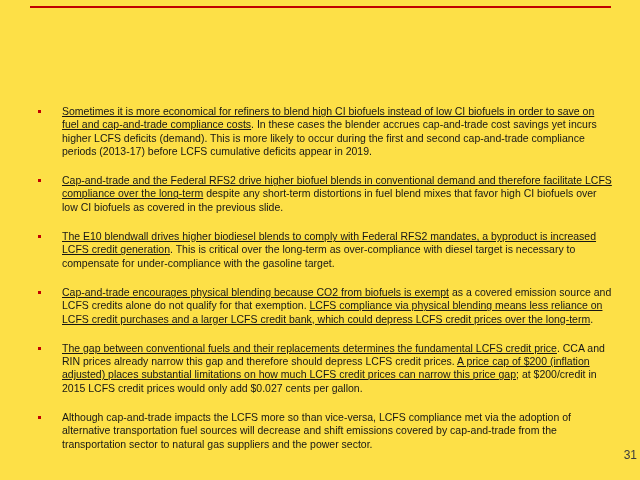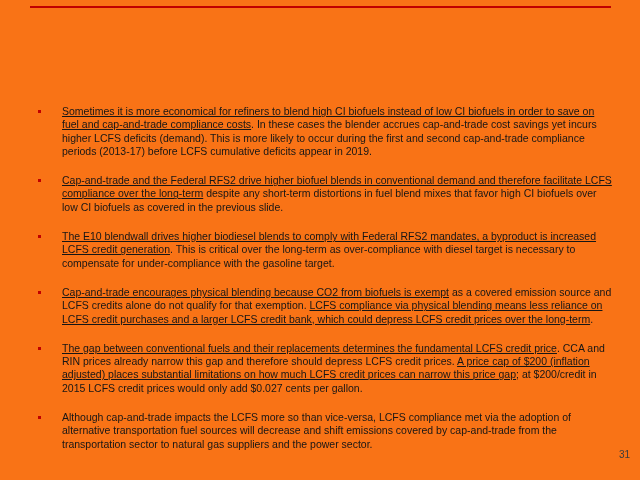--- a/index.html
+++ b/index.html
@@ -9,21 +9,21 @@
   }
   body {
     width: 640px;
     height: 480px;
     font-family: "Liberation Sans", "DejaVu Sans", sans-serif;
   }
   .slide {
     position: relative;
     width: 640px;
     height: 480px;
-    background: #f97316;
+    background: #fde047;
     overflow: hidden;
   }
   .top-rule {
     position: absolute;
     left: 30px;
     top: 6px;
     width: 581px;
     height: 2px;
     background: var(--accent, #c00000);
   }
@@ -55,22 +55,22 @@
   }
   .seg { text-decoration: none; }
   .seg-u {
     text-decoration: underline;
     text-underline-offset: 1px;
     text-decoration-thickness: 1px;
   }
   .page-number {
     position: absolute;
     top: 450px;
-    right: 10px;
-    font-size: 10px;
+    right: 3px;
+    font-size: 12px;
     line-height: 10px;
     color: #3c3c3c;
   }
 </style>
 </head>
 <body>
 
 <div class="slide">
   <div class="top-rule"></div>
   <ul class="bullet-list" id="bullet-list">

